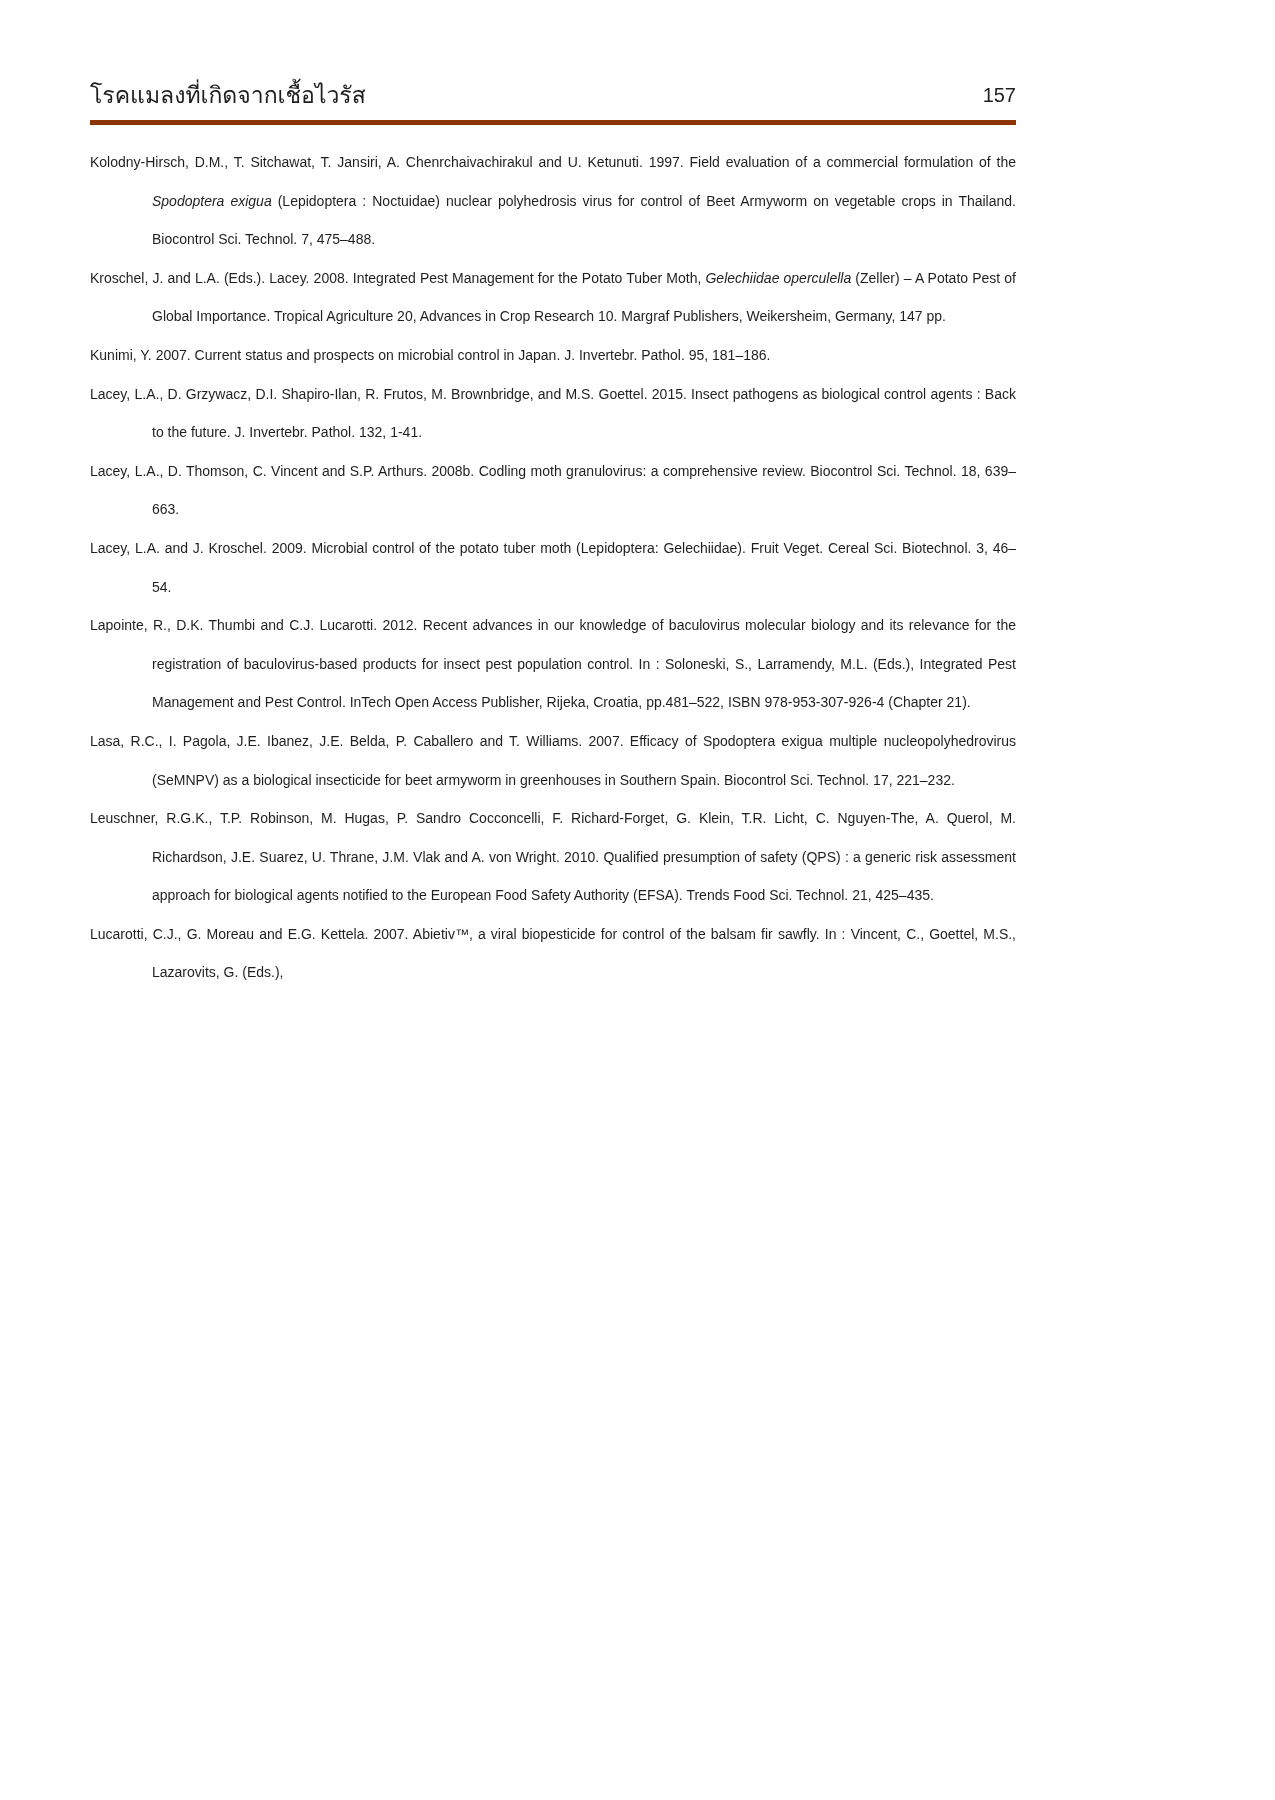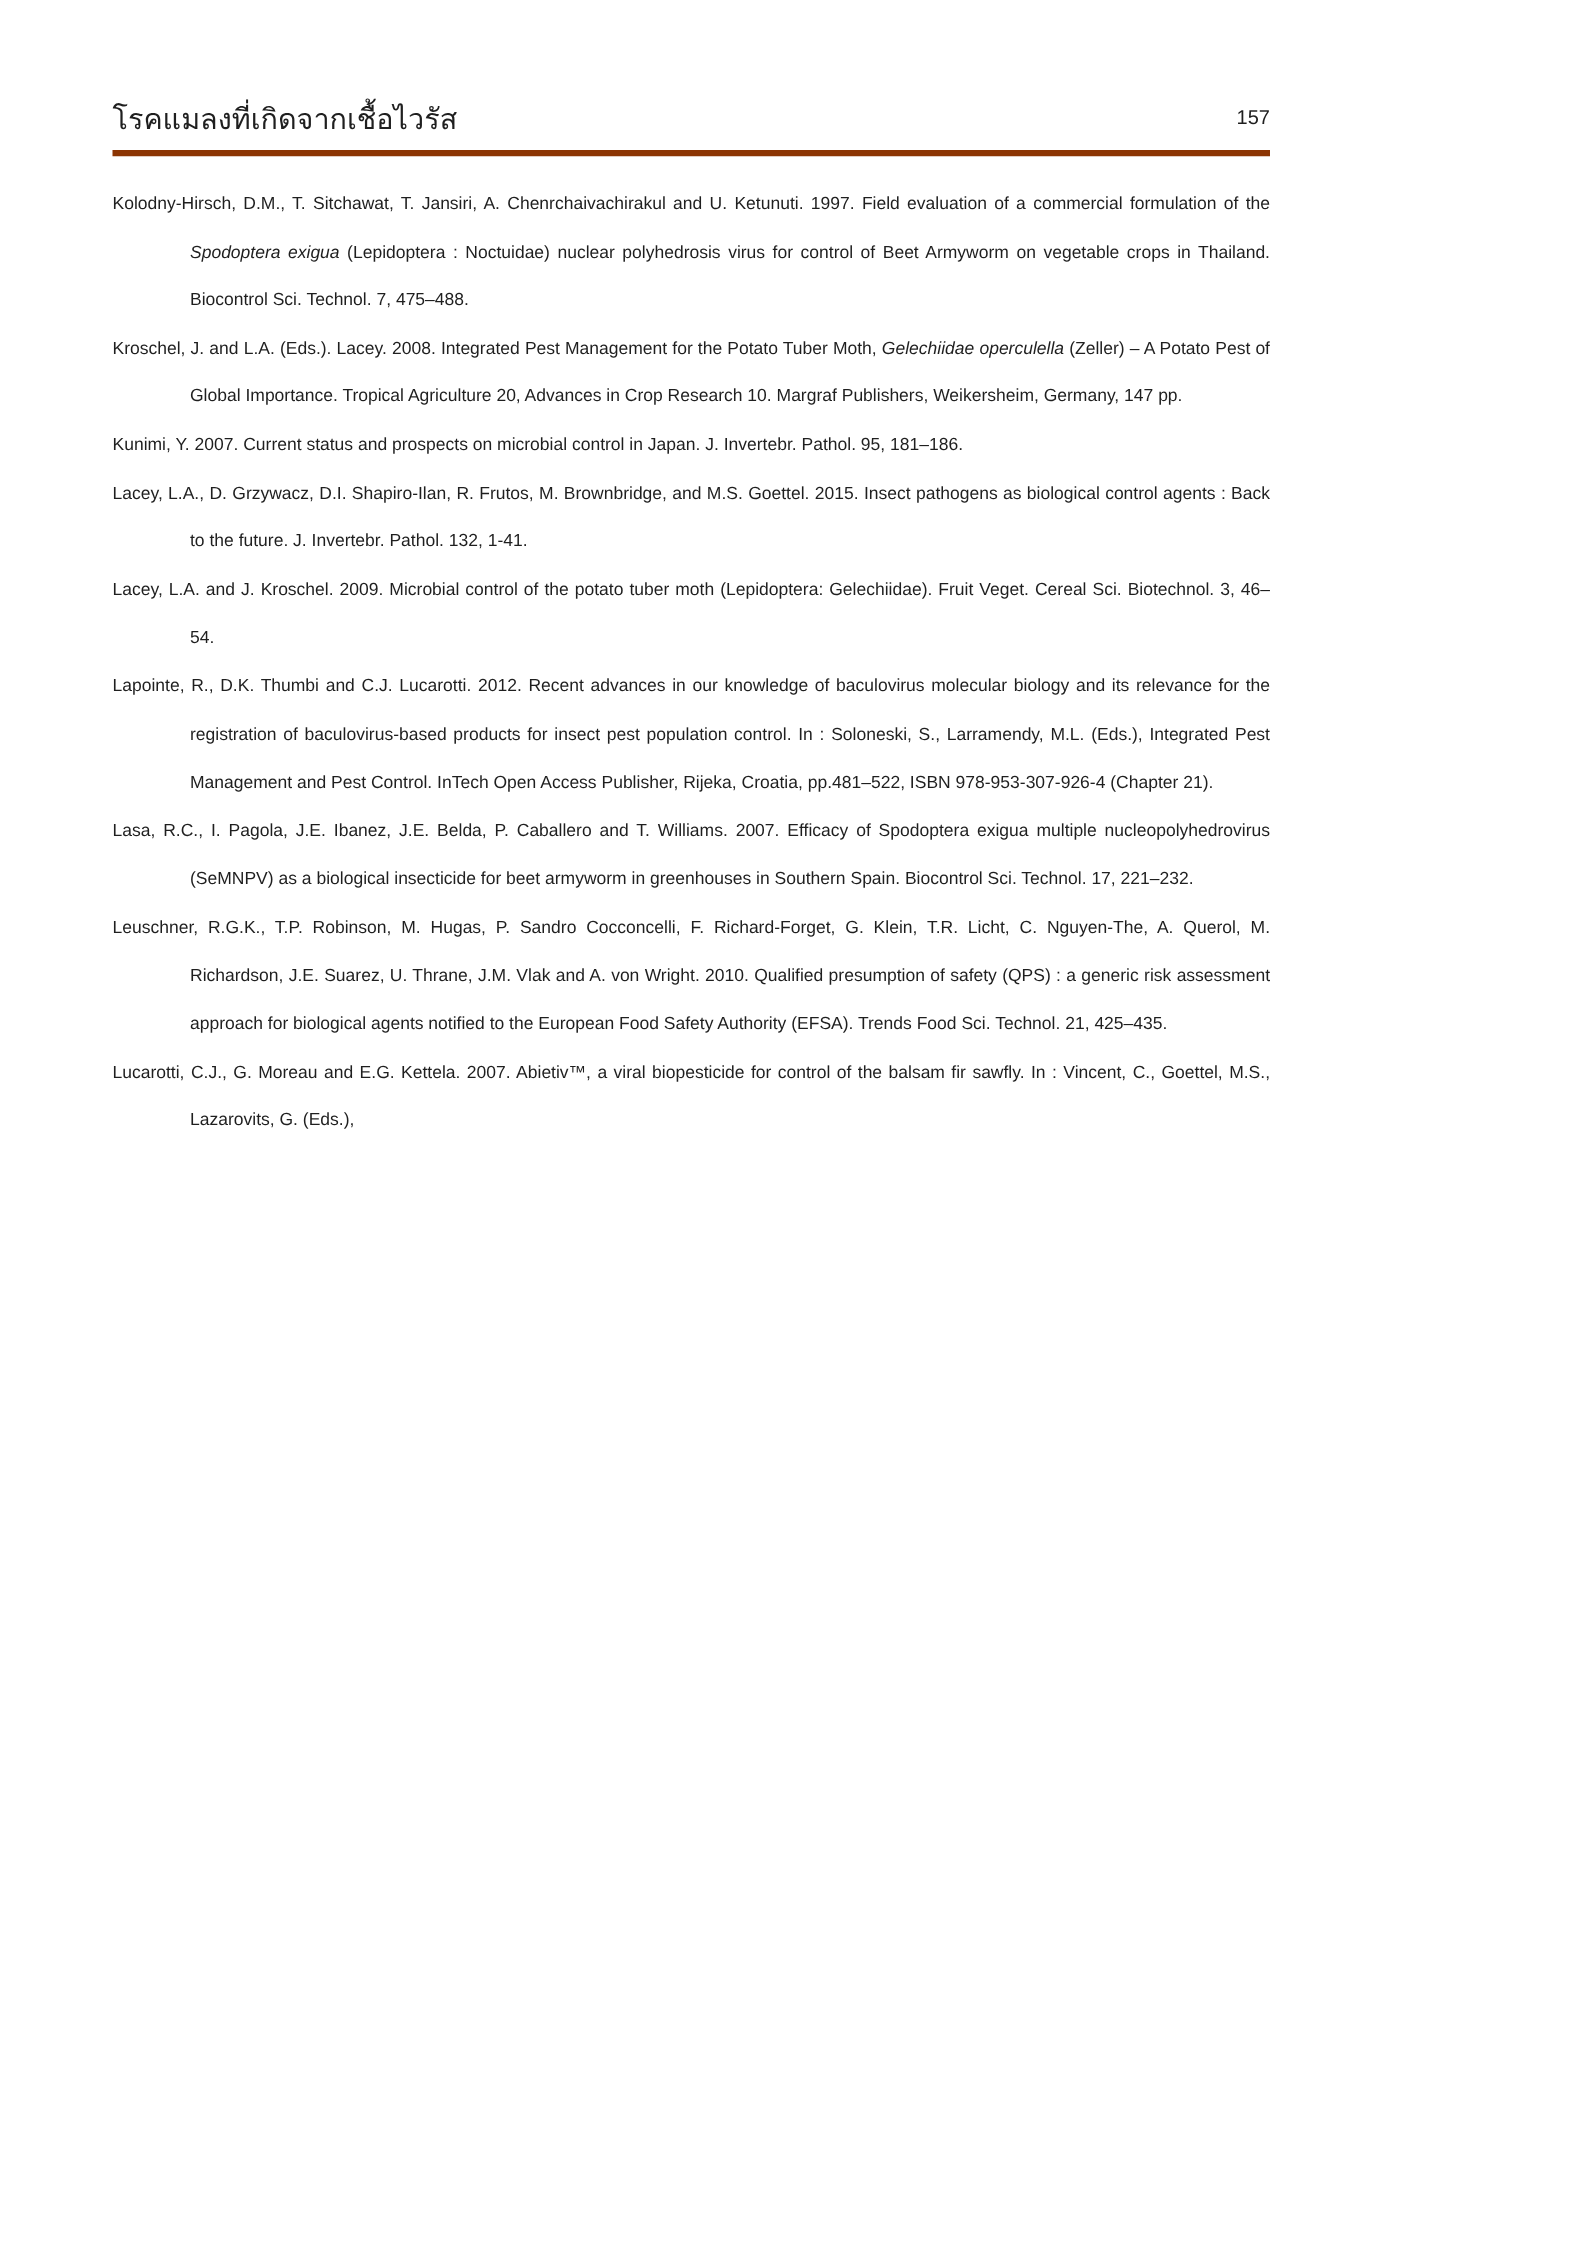--- a/index.html
+++ b/index.html
@@ -21,21 +21,21 @@
     display: flex;
     justify-content: space-between;
     align-items: flex-end;
   }
   .h-title {
     font-size: 23px;
     line-height: 30px;
     color: #1f1f1f;
   }
   .h-page {
-    font-size: 16px;
+    font-size: 20px;
     line-height: 30px;
     color: #1f1f1f;
   }
   .rule {
     height: 5px;
     margin-top: 10px;
     background: #8c3503;
   }
   .refs {
     margin-top: 18px;
@@ -60,19 +60,20 @@
   <div class="header">
     <span class="h-title">โรคแมลงที่เกิดจากเชื้อไวรัส</span>
     <span class="h-page">157</span>
   </div>
   <div class="rule" style="background: rgb(140, 53, 3);"></div>
   <div class="refs">
       <p class="ref"><span>Kolodny-Hirsch, D.M., T. Sitchawat, T. Jansiri, A. Chenrchaivachirakul and U. Ketunuti. 1997. Field evaluation of a commercial formulation of the </span><span class="it">Spodoptera exigua</span><span> (Lepidoptera : Noctuidae) nuclear polyhedrosis virus for control of Beet Armyworm on vegetable crops in Thailand. Biocontrol Sci. Technol. 7, 475–488.</span></p>
       <p class="ref"><span>Kroschel, J. and L.A. (Eds.). Lacey. 2008. Integrated Pest Management for the Potato Tuber Moth, </span><span class="it">Gelechiidae operculella</span><span> (Zeller) – A Potato Pest of Global Importance. Tropical Agriculture 20, Advances in Crop Research 10. Margraf Publishers, Weikersheim, Germany, 147 pp.</span></p>
       <p class="ref"><span>Kunimi, Y. 2007. Current status and prospects on microbial control in Japan. J. Invertebr. Pathol. 95, 181–186.</span></p>
       <p class="ref"><span>Lacey, L.A., D. Grzywacz, D.I. Shapiro-Ilan, R. Frutos, M. Brownbridge, and M.S. Goettel. 2015. Insect pathogens as biological control agents : Back to the future. J. Invertebr. Pathol. 132, 1-41.</span></p>
+      <p class="ref"><span>Lacey, L.A., D. Thomson, C. Vincent and S.P. Arthurs. 2008b. Codling moth granulovirus: a comprehensive review. Biocontrol Sci. Technol. 18, 639–663.</span></p>
       <p class="ref"><span>Lacey, L.A. and J. Kroschel. 2009. Microbial control of the potato tuber moth (Lepidoptera: Gelechiidae). Fruit Veget. Cereal Sci. Biotechnol. 3, 46–54.</span></p>
       <p class="ref"><span>Lapointe, R., D.K. Thumbi and C.J. Lucarotti. 2012. Recent advances in our knowledge of baculovirus molecular biology and its relevance for the registration of baculovirus-based products for insect pest population control. In : Soloneski, S., Larramendy, M.L. (Eds.), Integrated Pest Management and Pest Control. InTech Open Access Publisher, Rijeka, Croatia, pp.481–522, ISBN 978-953-307-926-4 (Chapter 21).</span></p>
       <p class="ref"><span>Lasa, R.C., I. Pagola, J.E. Ibanez, J.E. Belda, P. Caballero and T. Williams. 2007. Efficacy of Spodoptera exigua multiple nucleopolyhedrovirus (SeMNPV) as a biological insecticide for beet armyworm in greenhouses in Southern Spain. Biocontrol Sci. Technol. 17, 221–232.</span></p>
       <p class="ref"><span>Leuschner, R.G.K., T.P. Robinson, M. Hugas, P. Sandro Cocconcelli, F. Richard-Forget, G. Klein, T.R. Licht, C. Nguyen-The, A. Querol, M. Richardson, J.E. Suarez, U. Thrane, J.M. Vlak and A. von Wright. 2010. Qualified presumption of safety (QPS) : a generic risk assessment approach for biological agents notified to the European Food Safety Authority (EFSA). Trends Food Sci. Technol. 21, 425–435.</span></p>
       <p class="ref"><span>Lucarotti, C.J., G. Moreau and E.G. Kettela. 2007. Abietiv™, a viral biopesticide for control of the balsam fir sawfly. In : Vincent, C., Goettel, M.S., Lazarovits, G. (Eds.),</span></p>
     </div>
 </div>
 
 </body></html>

